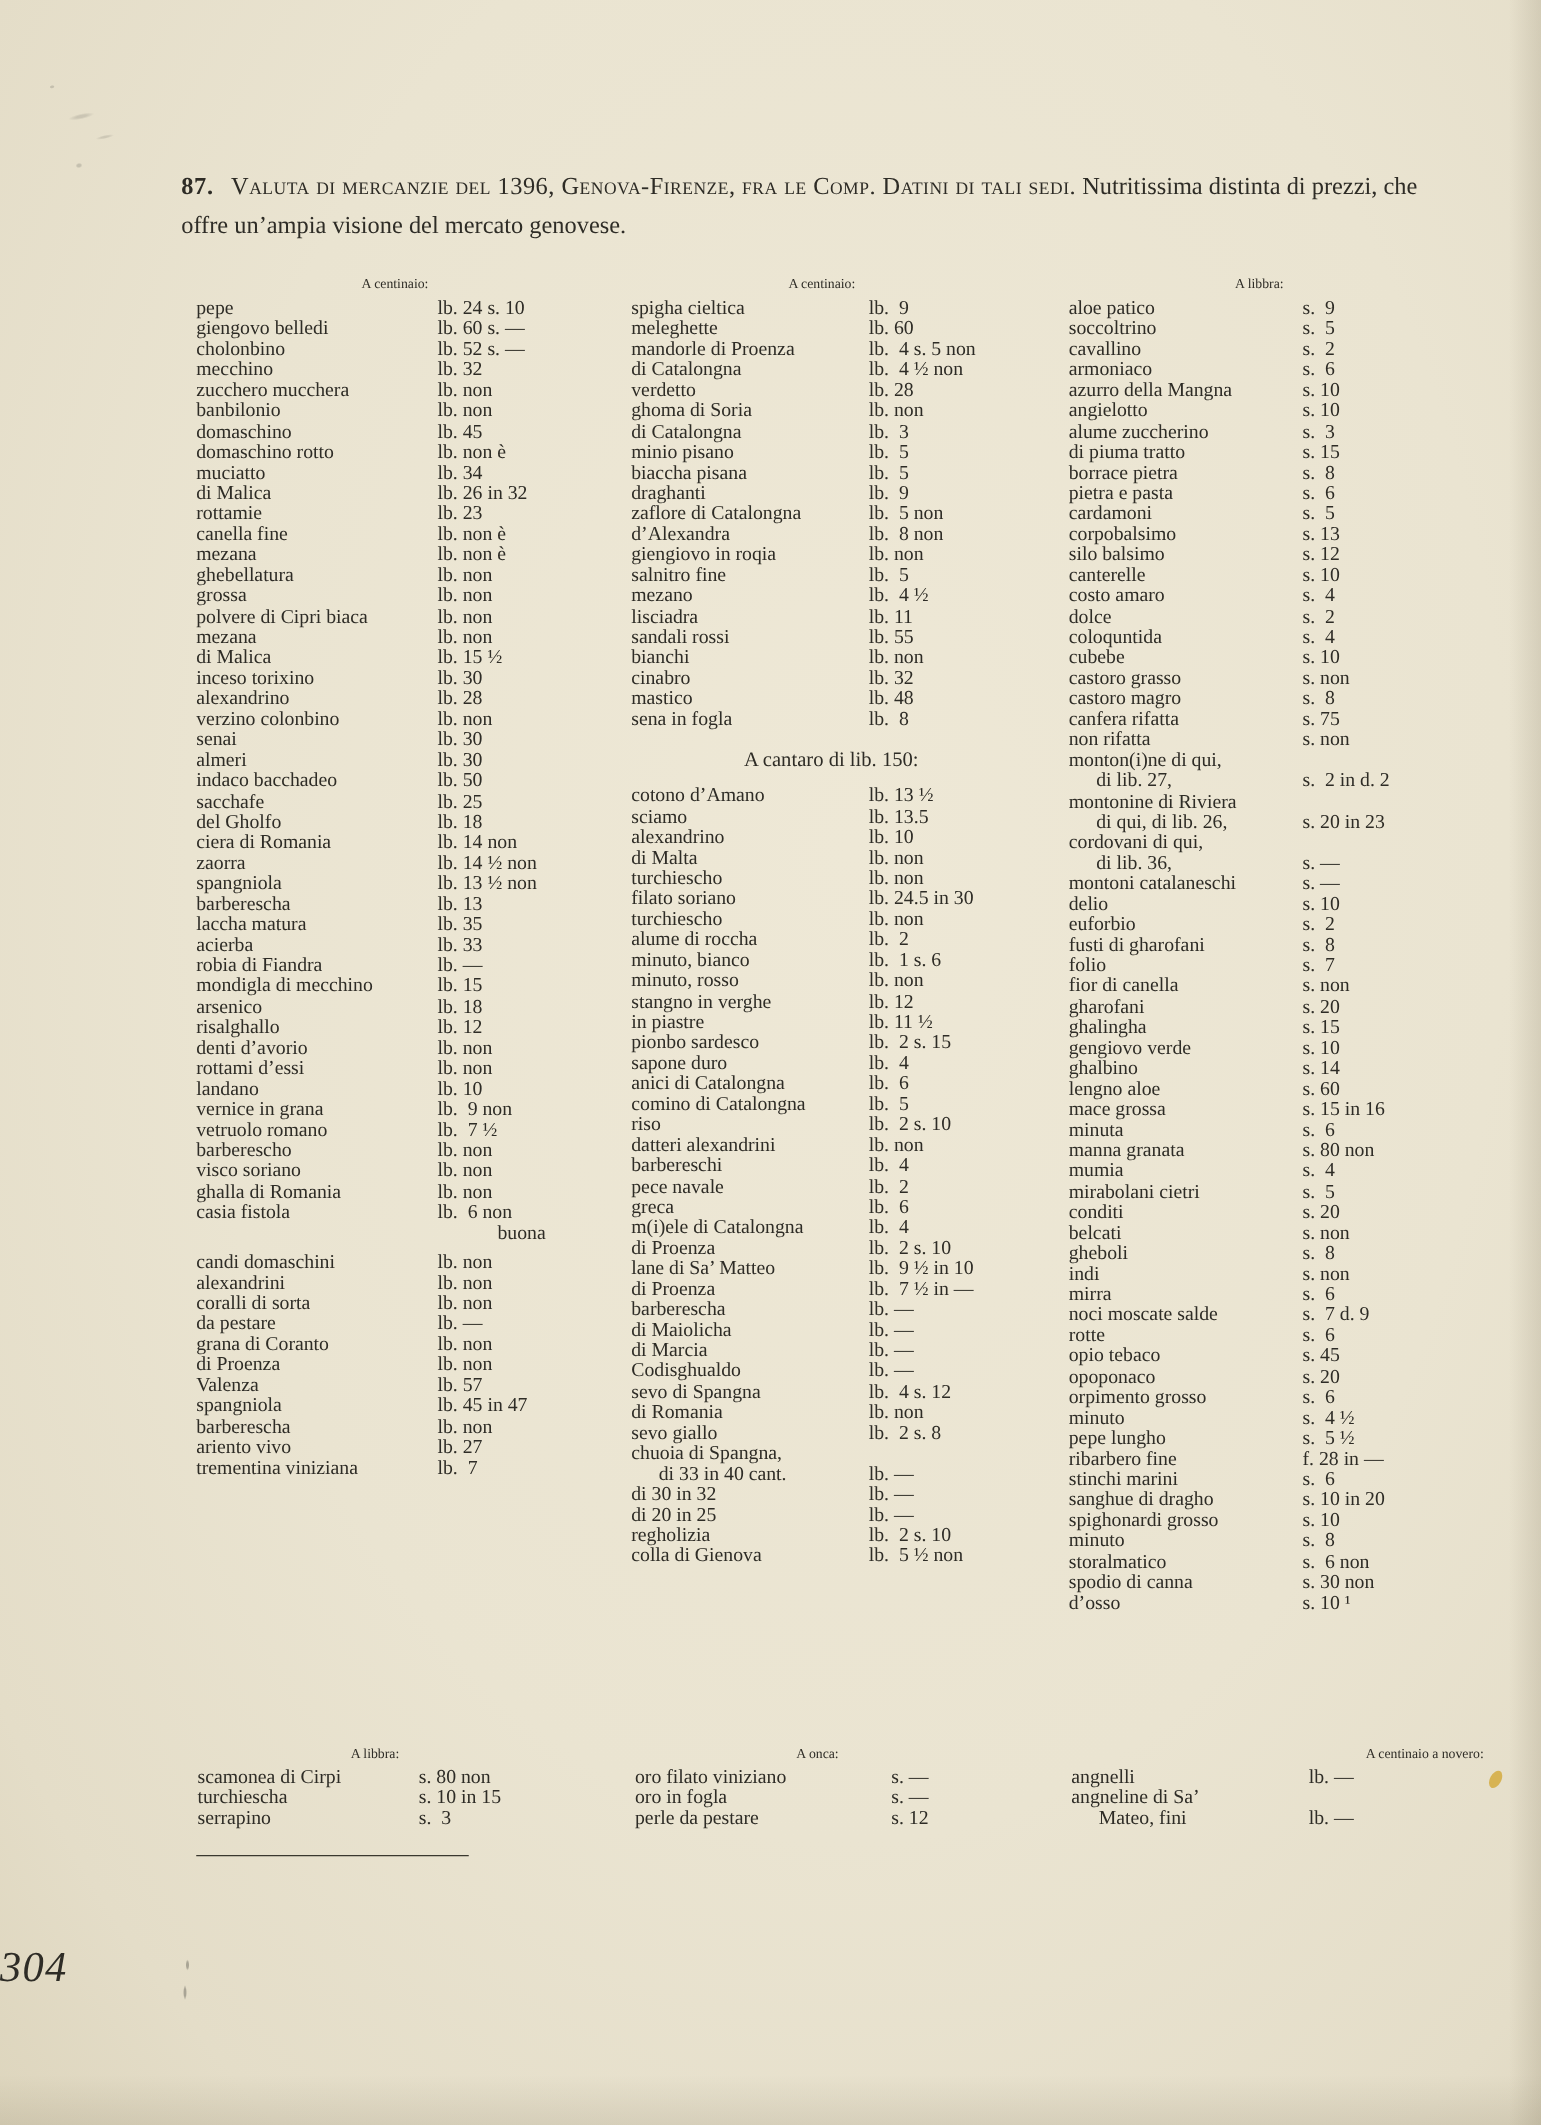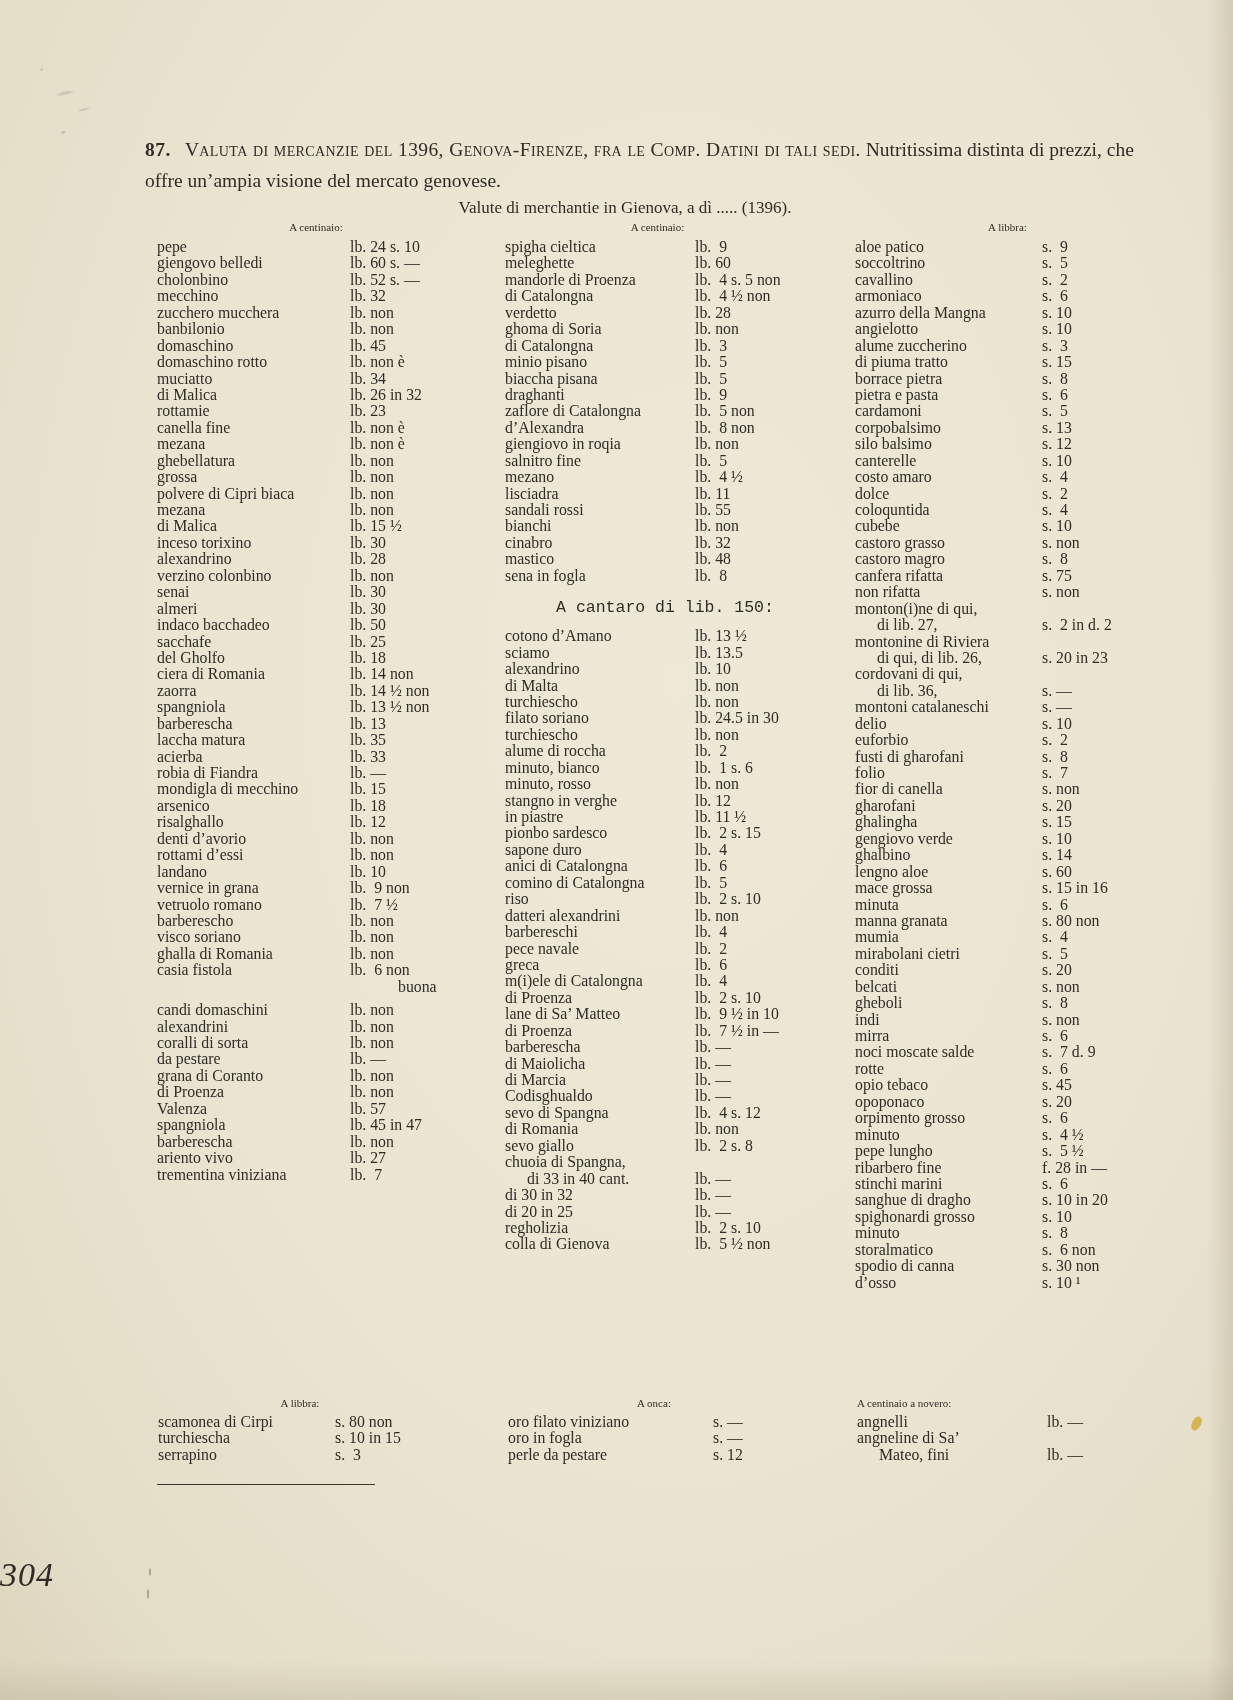--- a/index.html
+++ b/index.html
@@ -24,34 +24,34 @@
     text-align:center;font-size:17px;
   }
   .col{position:absolute;top:221px;}
   #col1{left:157px;width:330px;--voff:193px;}
   #col2{left:505px;width:330px;--voff:190px;}
   #col3{left:855px;width:320px;--voff:187px;}
   .col-header{font-size:11px;text-align:center;margin-bottom:6px;}
   #col1 .col-header{width:318px;}
   #col2 .col-header{width:305px;}
   #col3 .col-header{width:305px;}
-  .sub-header{font-size:16.5px;text-align:center;width:320px;margin:14px 0 11px 0;font-family:Liberation Mono, monospace;}
+  .sub-header{font-size:16.5px;text-align:center;width:320px;margin:14px 0 11px 0;}
   .row{position:relative;font-size:15.8px;line-height:16.45px;height:16.45px;white-space:pre;}
   .row .v{position:absolute;left:var(--voff);top:0;white-space:pre;}
   .row.ind .n{padding-left:22px;}
   .row.vright .v{left:calc(var(--voff) + 48px);}
   .g2{margin-top:7px;}
   .bcol{position:absolute;top:1397px;}
   #bleft{left:158px;--voff:177px;}
   #bmid{left:508px;--voff:205px;}
   #bright{left:857px;--voff:190px;}
   .bcol .col-header{margin-bottom:5px;}
   #bleft .col-header{width:284px;}
   #bmid .col-header{width:292px;}
-  #bright .col-header{width:330px;text-align:left;}
+  #bright .col-header{width:330px;text-align:right;}
   .foot-rule{position:absolute;left:157px;top:1484px;width:218px;border-top:1.6px solid #3a382f;}
   .footnote{position:absolute;left:157px;top:1494px;width:980px;font-size:15.5px;padding-left:28px;}
   .footnote .it{font-style:italic;}
   .page-number{
     position:absolute;left:0;top:1556px;width:1200px;text-align:left;
     font-size:34px;font-style:italic;letter-spacing:1px;
   }
   
   .smudge1{position:absolute;left:36px;top:52px;width:70px;height:90px;opacity:.35;
     background:
@@ -80,21 +80,20 @@
   <div class="smudge2"></div>
   <div class="fleck"></div>
   <div class="edge-shade"></div>
   <div class="bottom-shade"></div>
 
   <div class="heading">
     <span class="hnum">87.</span><span class="sc">Valuta di mercanzie del 1396, Genova-Firenze, fra le Comp. Datini di tali sedi.</span>
     <span>Nutritissima distinta di prezzi, che offre un’ampia visione del mercato genovese.</span>
   </div>
 
-  <div class="subtitle">Valute di merchantie in Gienova, a dì ..... (1396).</div>
 
   <div class="col" id="col1">
     <div class="col-header">A centinaio:</div>
     <div class="rows">
         <div class="row"><span class="n">pepe</span><span class="v">lb. 24 s. 10</span></div>
         <div class="row"><span class="n">giengovo belledi</span><span class="v">lb. 60 s. —</span></div>
         <div class="row"><span class="n">cholonbino</span><span class="v">lb. 52 s. —</span></div>
         <div class="row"><span class="n">mecchino</span><span class="v">lb. 32</span></div>
         <div class="row"><span class="n">zucchero mucchera</span><span class="v">lb. non</span></div>
         <div class="row"><span class="n">banbilonio</span><span class="v">lb. non</span></div>

